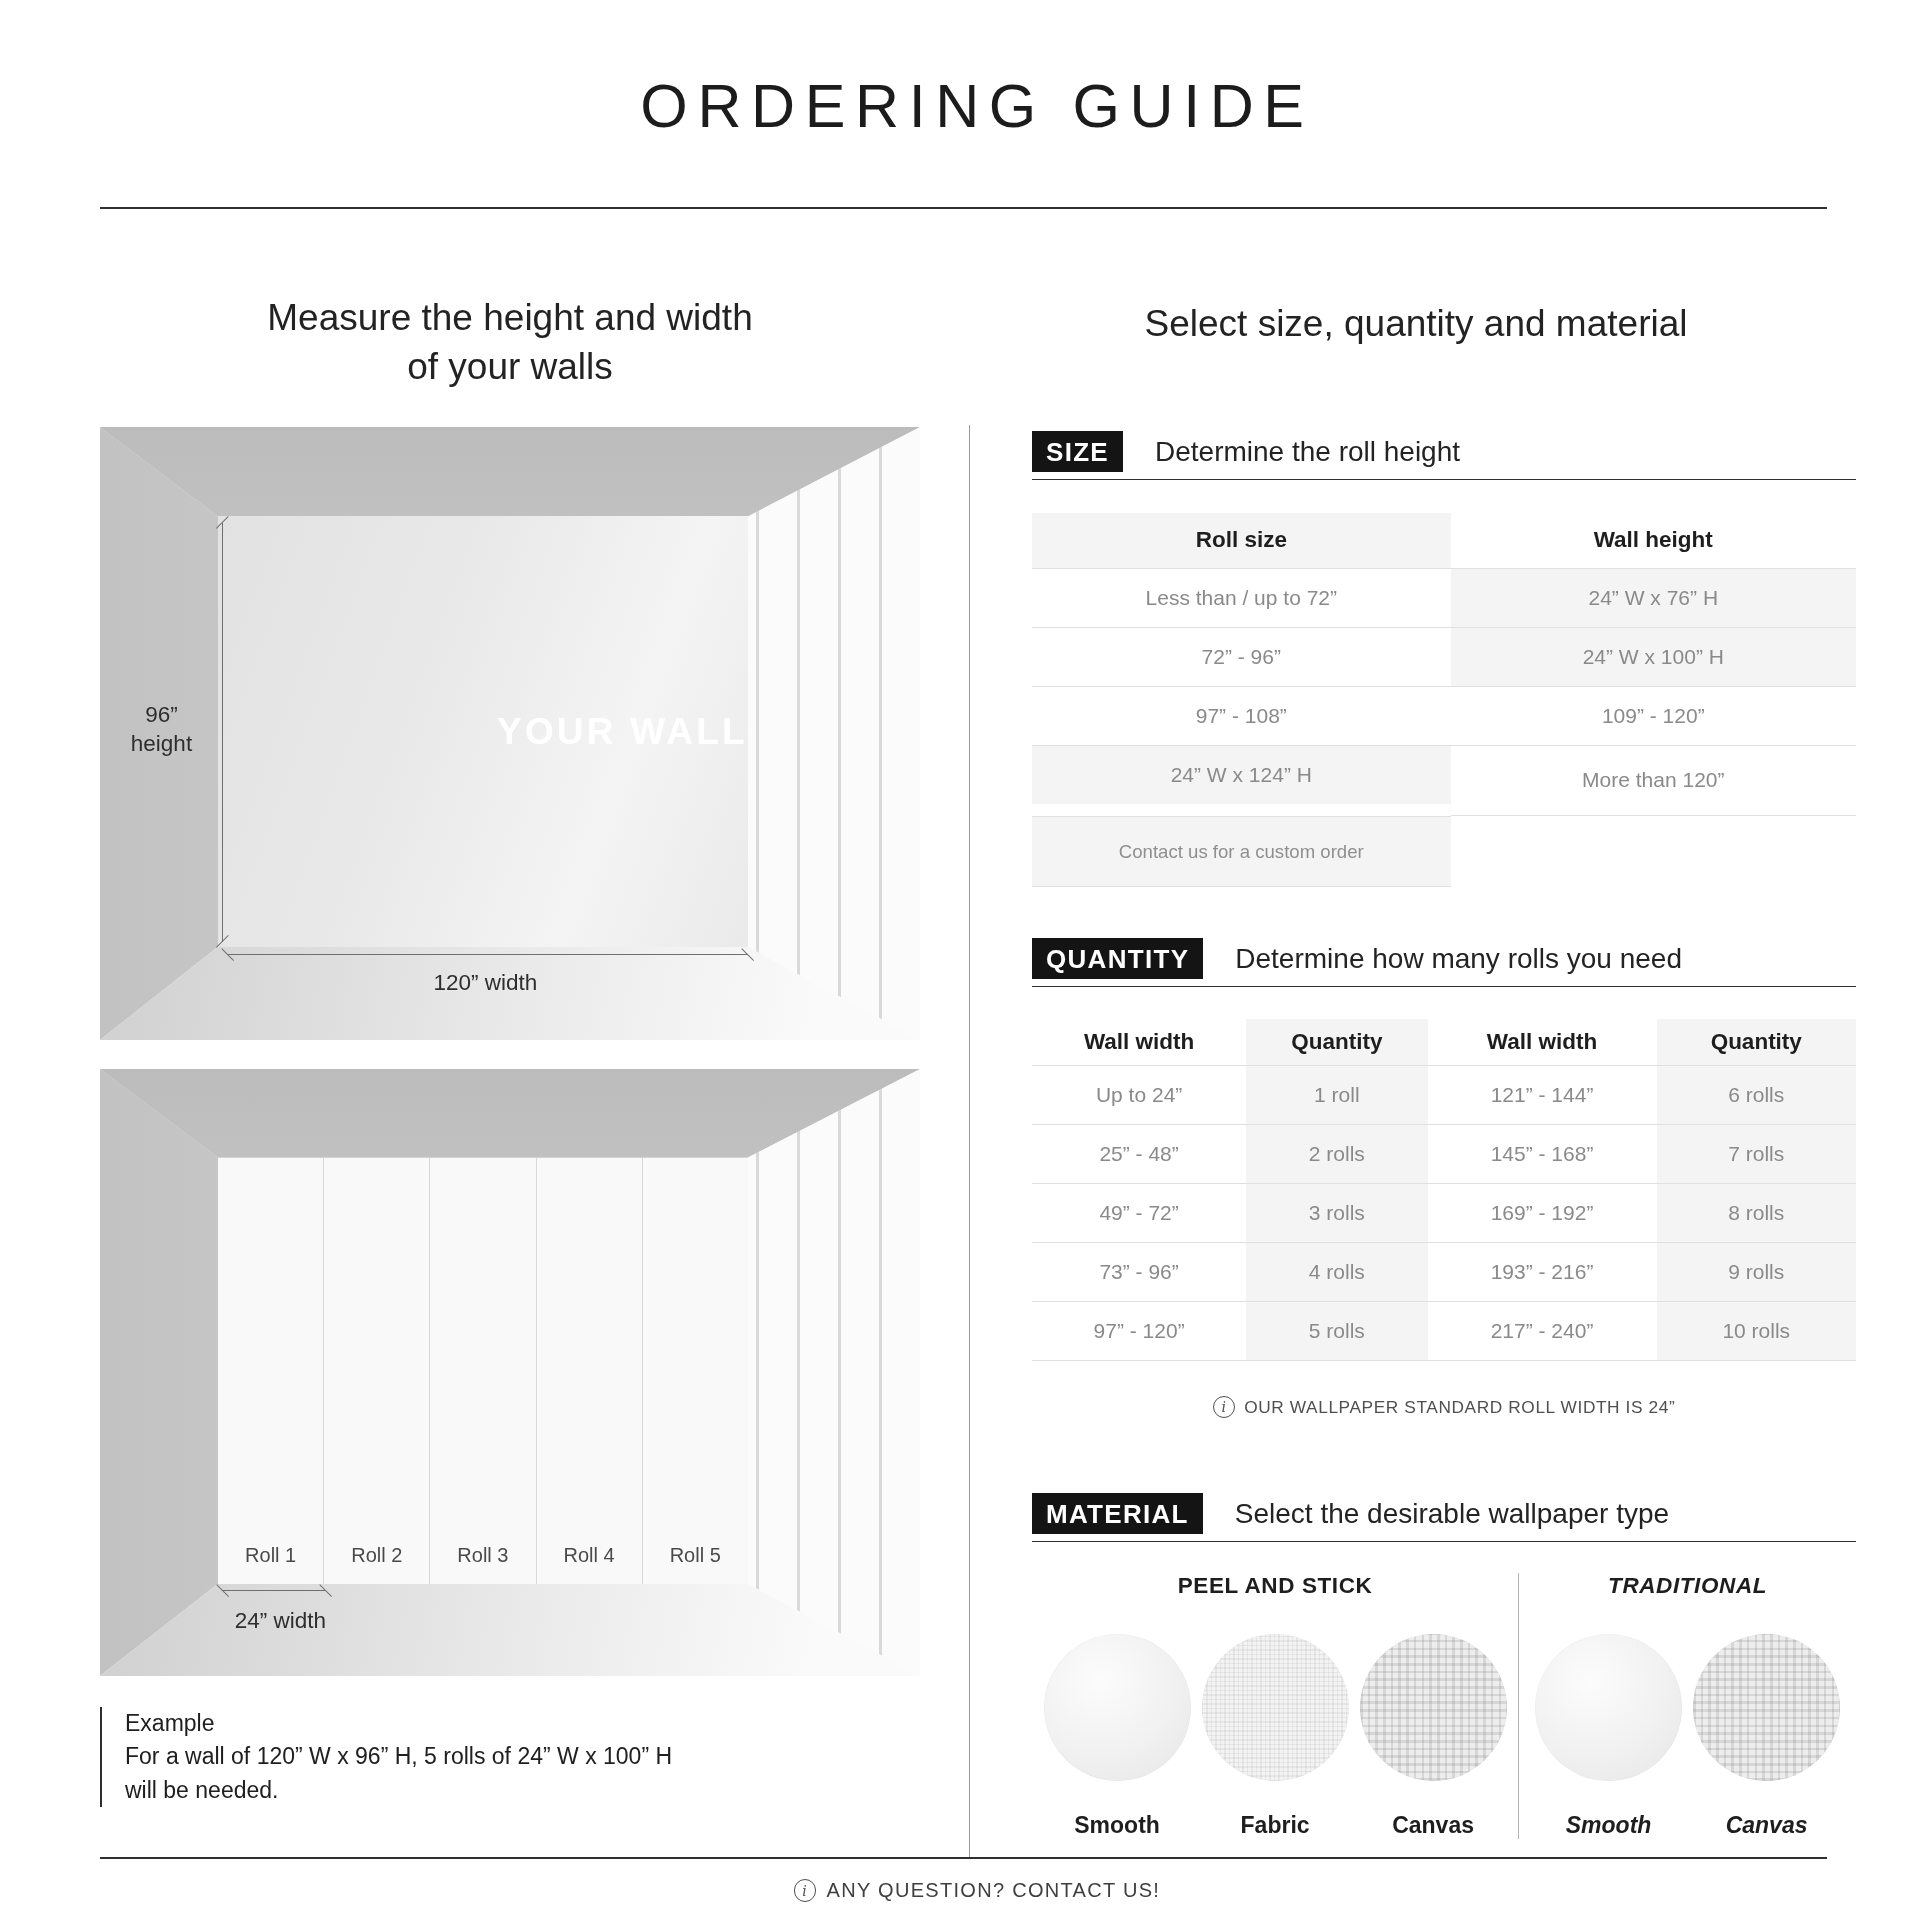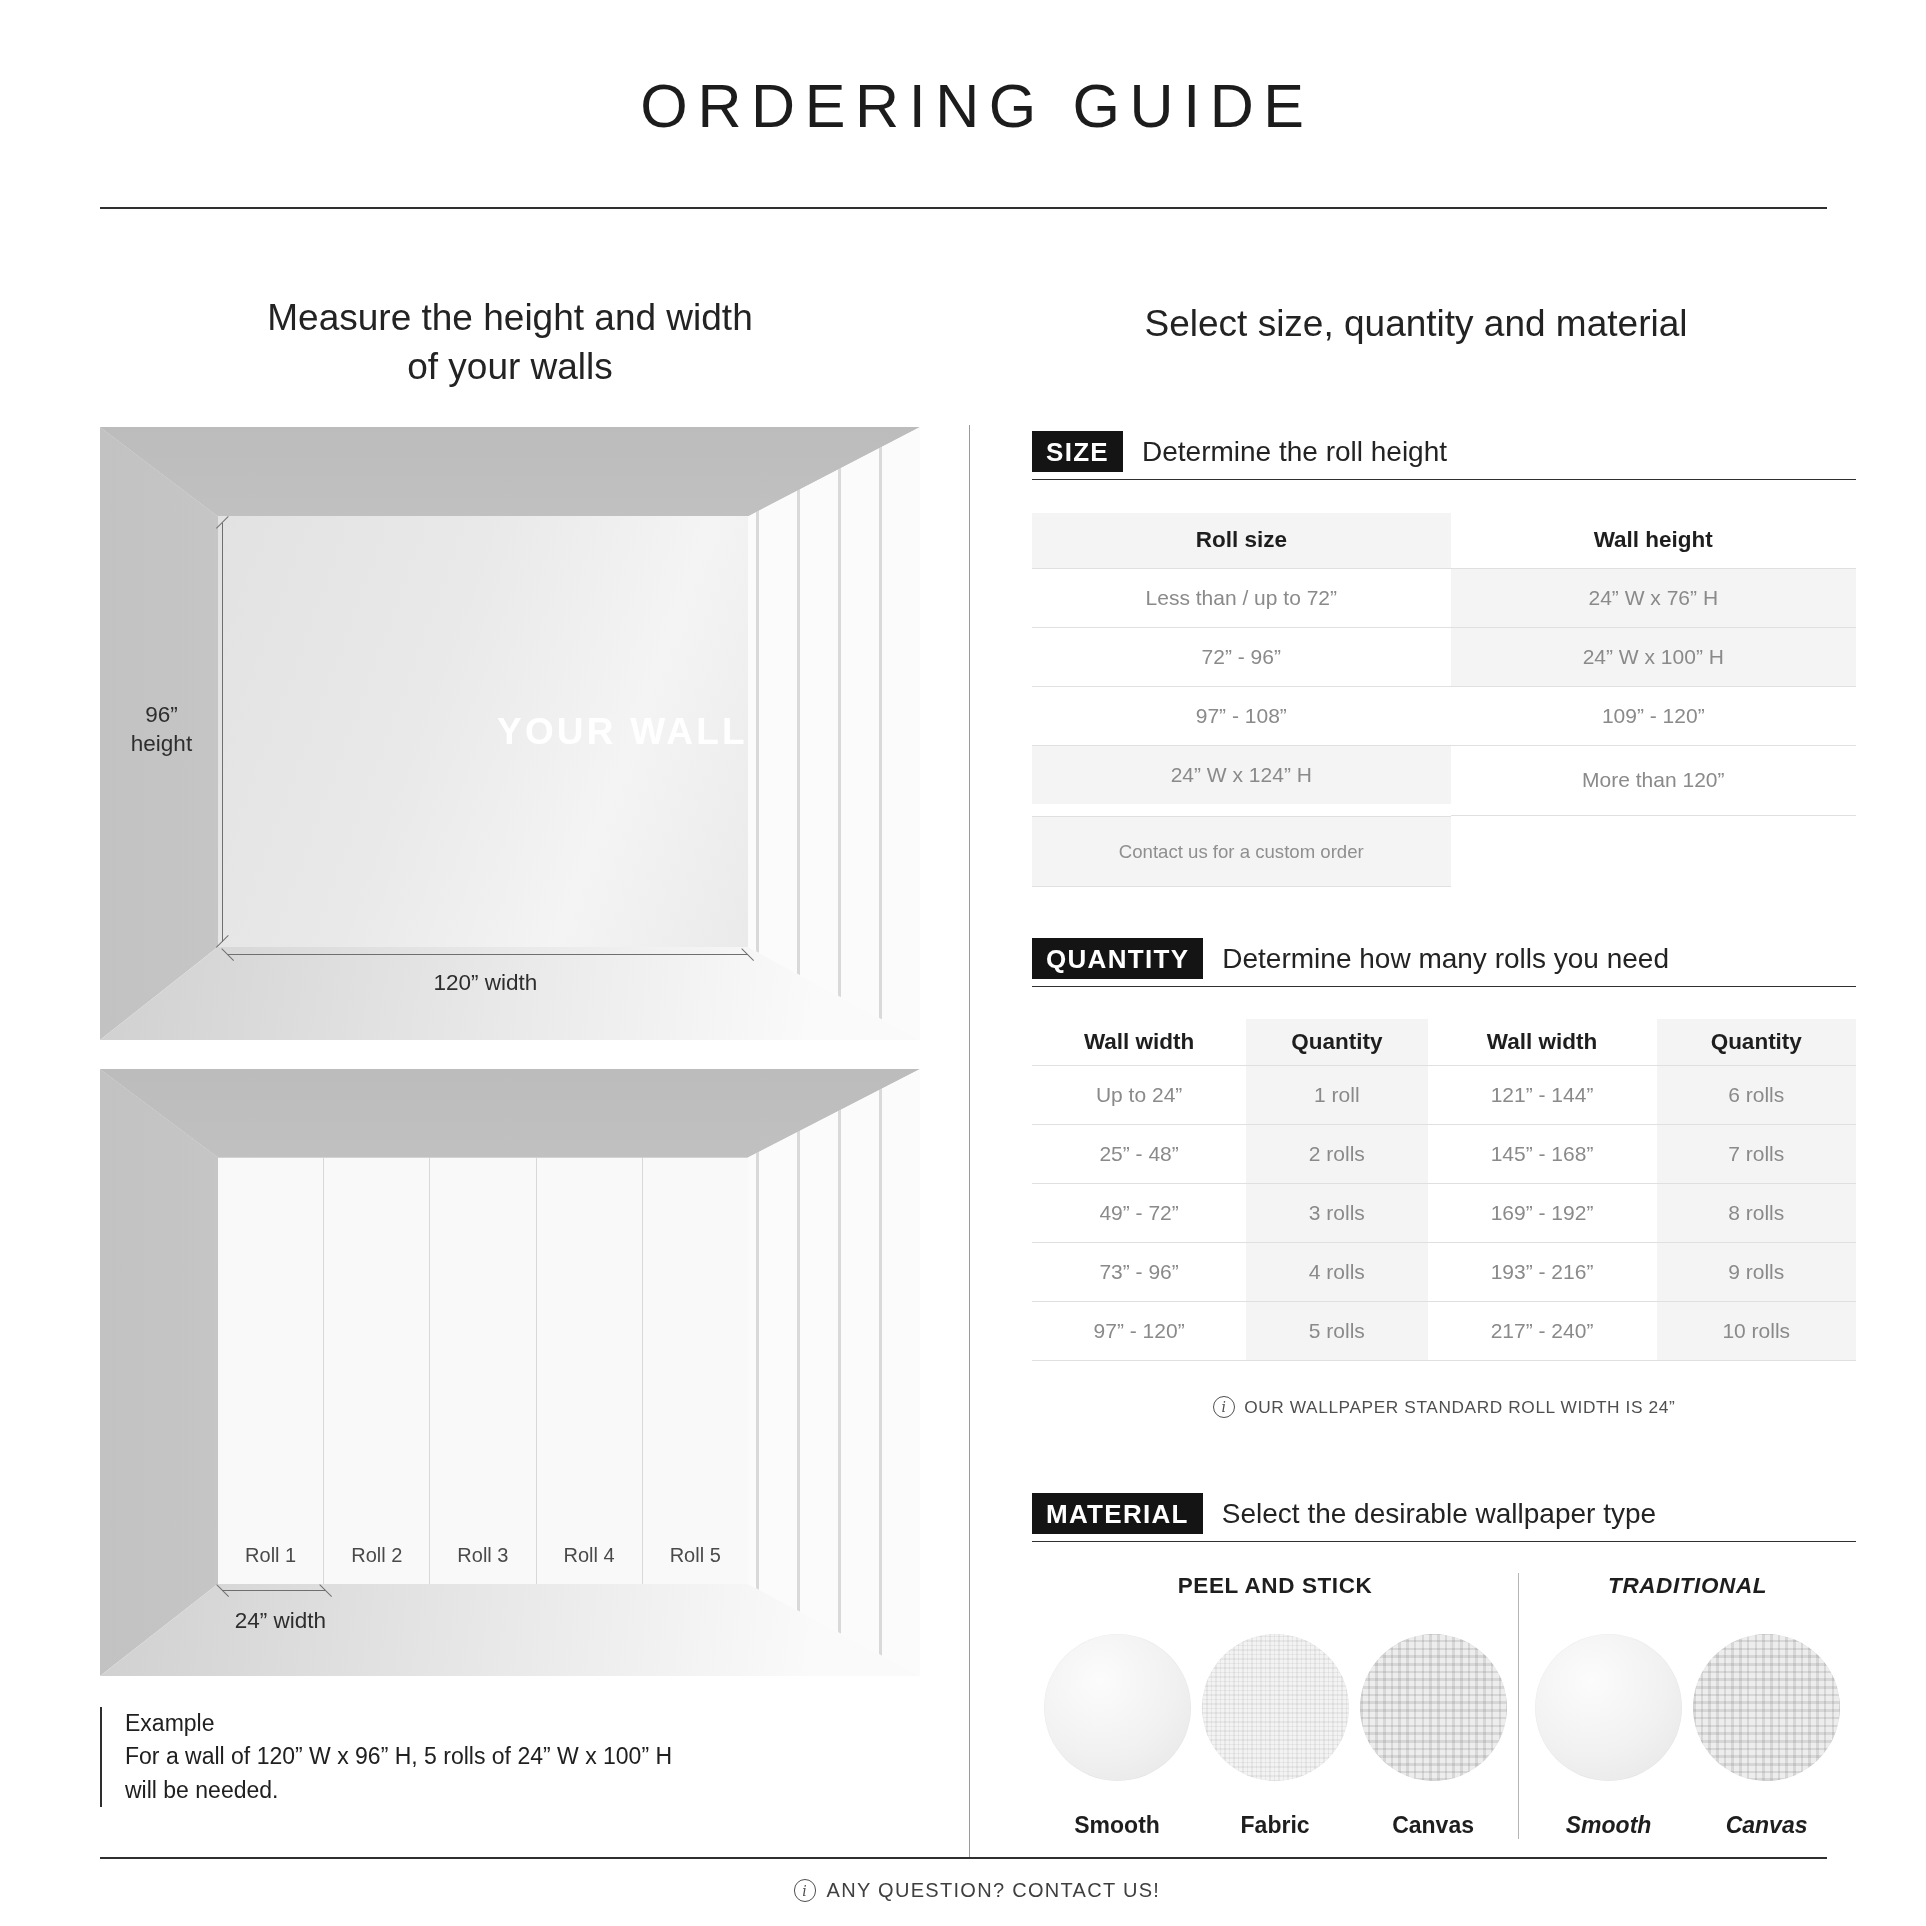--- a/index.html
+++ b/index.html
@@ -60,21 +60,21 @@
   .label-width{left:30%;top:88.6%;width:34%;text-align:center;font-size:22.5px;color:#2e2e2e;}
   .label-width2{left:11%;top:88.8%;width:22%;text-align:center;font-size:22.5px;color:#2e2e2e;}
 
   
   .example{position:absolute;left:100px;top:1707px;width:835px;border-left:2.6px solid #2e2e2e;
            padding-left:23px;font-size:23px;line-height:1.45;color:#202020;}
 
   
   .section{position:absolute;left:1032px;width:824px;}
   .sec-size{top:431px;} .sec-qty{top:938px;} .sec-mat{top:1493px;}
-  .section-head{display:flex;align-items:center;gap:19px;border-bottom:1.9px solid #2f2f2f;padding-bottom:6.4px;}
+  .section-head{display:flex;align-items:center;gap:32px;border-bottom:1.9px solid #2f2f2f;padding-bottom:6.4px;}
   .badge{background:#141414;color:#fff;font-size:26px;font-weight:700;letter-spacing:1.3px;
          padding:7.7px 14px;line-height:1;}
   .sec-heading{font-size:28px;color:#232323;}
 
   .cell{display:flex;align-items:center;justify-content:center;text-align:center;
         font-size:21px;color:#8a8a8a;}
   .band{background:#f4f4f4;}
   .bt{border-top:1.3px solid #e0e0e0;}
   .bb{border-bottom:1.3px solid #e0e0e0;}
   .thead{font-size:22.5px;font-weight:700;color:#1e1e1e;}

